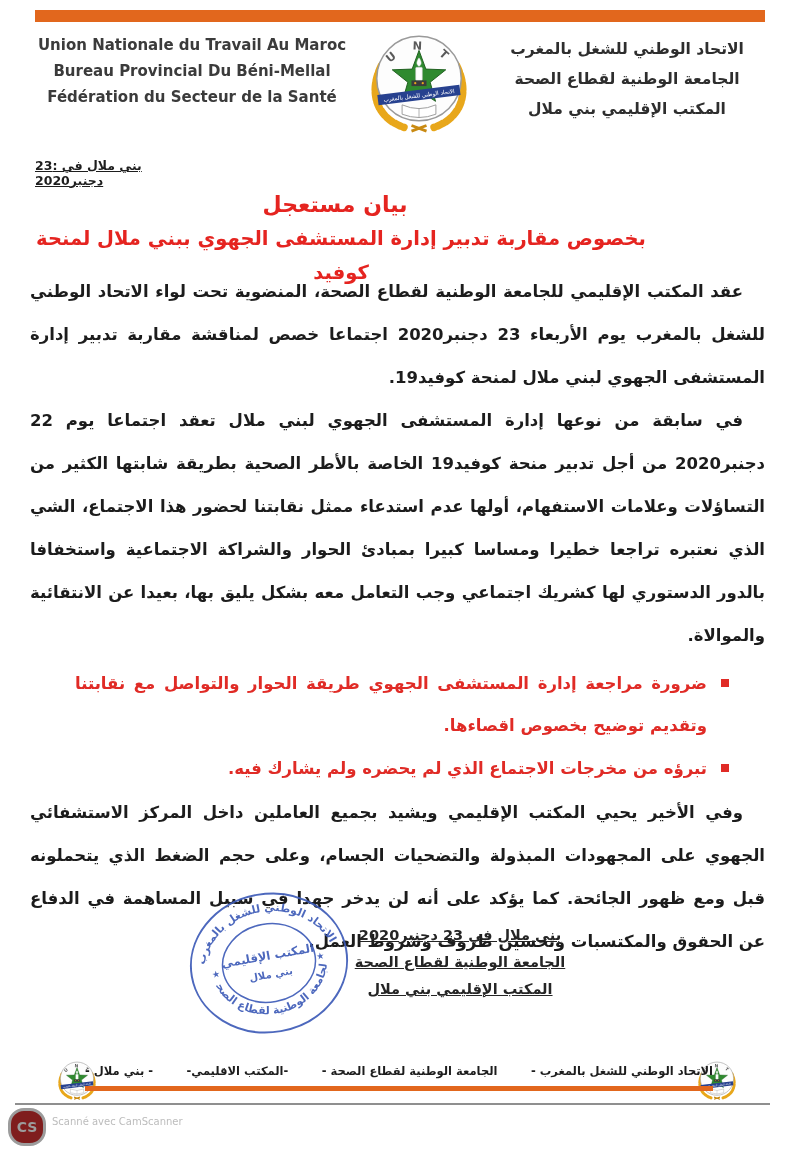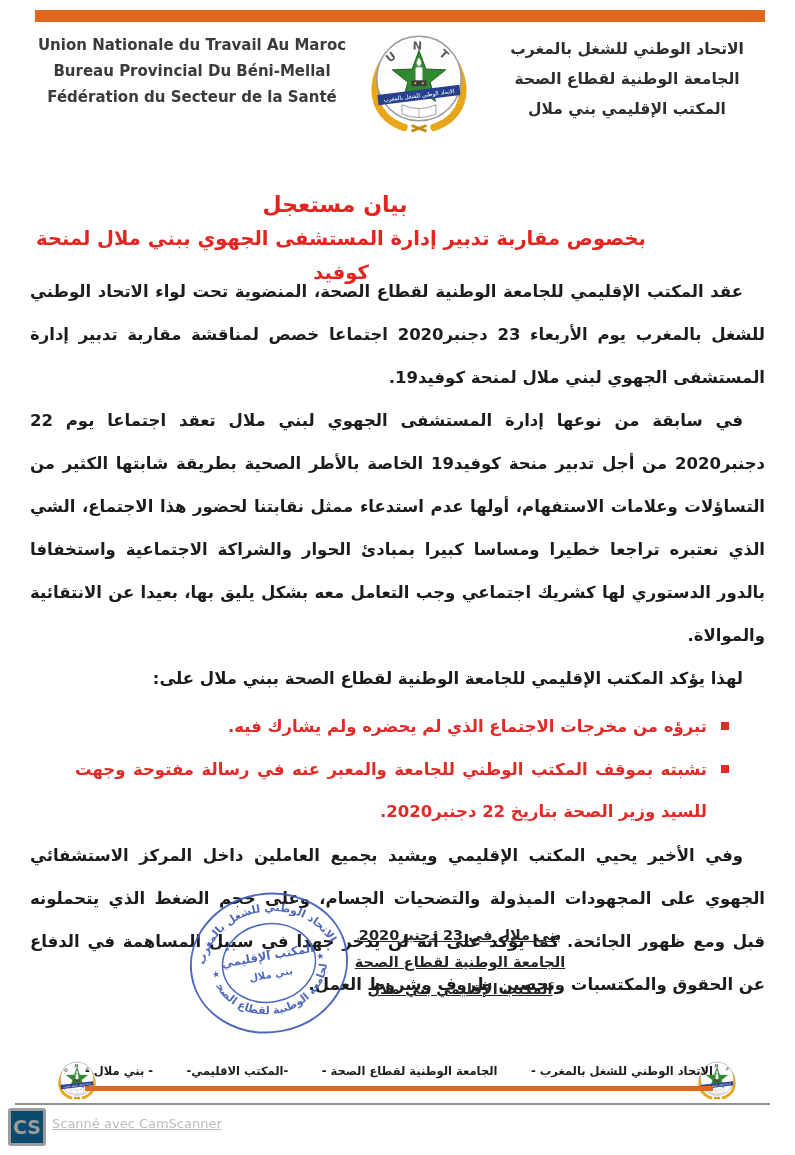--- a/index.html
+++ b/index.html
@@ -39,23 +39,23 @@
   .footer{position:absolute;left:0;top:1056px;width:795px;height:52px;}
   .f-logo{position:absolute;top:2px;width:54px;height:48px;}
   .f-logo.left{left:50px;}
   .f-logo.right{left:690px;}
   .f-row{position:absolute;left:85px;top:8px;width:628px;direction:rtl;display:flex;
     justify-content:space-between;font-weight:bold;font-size:11.5px;color:#1d1d1d;}
   .f-bar{position:absolute;left:85px;top:30px;width:628px;height:5px;background:#E2671D;}
   .edge-line{position:absolute;left:15px;top:1103px;width:755px;height:2px;background:#8f8f8f;}
   
   .scan-strip{position:absolute;left:8px;top:1108px;width:400px;height:40px;}
-  .cs-badge{position:absolute;left:0;top:0;width:32px;height:32px;border:3px solid #9c9c9c;border-radius:3px;
-    color:#9c9c9c;font-weight:bold;font-size:19px;display:flex;align-items:center;justify-content:center;background:#0c4a6e;}
-  .cs-label{position:absolute;left:44px;top:8px;color:#bcbcbc;font-size:13px;text-decoration:underline;}
+  .cs-badge{position:absolute;left:0;top:0;width:32px;height:32px;border:3px solid #9c9c9c;border-radius:16px;
+    color:#9c9c9c;font-weight:bold;font-size:14px;display:flex;align-items:center;justify-content:center;background:#7f1d1d;}
+  .cs-label{position:absolute;left:44px;top:8px;color:#bcbcbc;font-size:10px;}
   svg text{font-family:"DejaVu Sans",sans-serif;}
 </style>
 </head>
 <body>
 
 <svg width="0" height="0" style="position:absolute">
   <defs>
     <symbol id="untm-logo" viewBox="0 0 140 130">
 
       <path d="M30 42 C16 70 24 98 54 108" fill="none" stroke="#E8A71B" stroke-width="8" stroke-linecap="round" stroke-dasharray="7 3"></path>
@@ -100,33 +100,35 @@
     <svg class="hdr-logo">
         <use href="#untm-logo"></use>
       </svg>
     <div class="hdr-ar">
       <div>الاتحاد الوطني للشغل بالمغرب</div>
       <div>الجامعة الوطنية لقطاع الصحة</div>
       <div>المكتب الإقليمي بني ملال</div>
     </div>
   </div>
 
+  <div class="date-line">
+    <span>بني ملال في :23 دجنبر2020</span>
+  </div>
 
   <div class="doc-title">
     <div class="t1">بيان مستعجل</div>
     <div class="t2">بخصوص مقاربة تدبير إدارة المستشفى الجهوي ببني ملال لمنحة كوفيد</div>
   </div>
 
   <div class="body-text">
     <p>عقد المكتب الإقليمي للجامعة الوطنية لقطاع الصحة، المنضوية تحت لواء الاتحاد الوطني للشغل بالمغرب يوم الأربعاء 23 دجنبر2020 اجتماعا خصص لمناقشة مقاربة تدبير إدارة المستشفى الجهوي لبني ملال لمنحة كوفيد19.</p>
     <p>في سابقة من نوعها إدارة المستشفى الجهوي لبني ملال تعقد اجتماعا يوم 22 دجنبر2020 من أجل تدبير منحة كوفيد19 الخاصة بالأطر الصحية بطريقة شابتها الكثير من التساؤلات وعلامات الاستفهام، أولها عدم استدعاء ممثل نقابتنا لحضور هذا الاجتماع، الشي الذي نعتبره تراجعا خطيرا ومساسا كبيرا بمبادئ الحوار والشراكة الاجتماعية واستخفافا بالدور الدستوري لها كشريك اجتماعي وجب التعامل معه بشكل يليق بها، بعيدا عن الانتقائية والموالاة.</p>
-    <p class="leadin">لهذا يؤكد المكتب الإقليمي للجامعة الوطنية لقطاع الصحة ببني ملال على:</p>
     <ul class="red-bullets">
+      <li><span class="sq"></span><span>ضرورة مراجعة إدارة المستشفى الجهوي طريقة الحوار والتواصل مع نقابتنا وتقديم توضيح بخصوص اقصاءها.</span></li>
       <li><span class="sq"></span><span>تبرؤه من مخرجات الاجتماع الذي لم يحضره ولم يشارك فيه.</span></li>
-      <li><span class="sq"></span><span>تشبته بموقف المكتب الوطني للجامعة والمعبر عنه في رسالة مفتوحة وجهت للسيد وزير الصحة بتاريخ 22 دجنبر2020.</span></li>
     </ul>
     <p class="closing">وفي الأخير يحيي المكتب الإقليمي ويشيد بجميع العاملين داخل المركز الاستشفائي الجهوي على المجهودات المبذولة والتضحيات الجسام، وعلى حجم الضغط الذي يتحملونه قبل ومع ظهور الجائحة. كما يؤكد على أنه لن يدخر جهدا في سبيل المساهمة في الدفاع عن الحقوق والمكتسبات وتحسين ظروف وشروط العمل.</p>
   </div>
 
   <svg class="stamp" viewBox="0 0 200 180">
     <ellipse cx="100" cy="90" rx="94" ry="83" fill="none" stroke="#3E5CB8" stroke-width="2.4"></ellipse>
     <ellipse cx="100" cy="90" rx="56" ry="47" fill="none" stroke="#3E5CB8" stroke-width="1.8"></ellipse>
     <path id="stamp-top" d="M 20 100 A 80 72 0 1 1 180 100" fill="none"></path>
     <path id="stamp-bot" d="M 32 104 A 70 62 0 0 0 168 104" fill="none"></path>
     <text font-size="13" font-weight="bold" fill="#3E5CB8">

